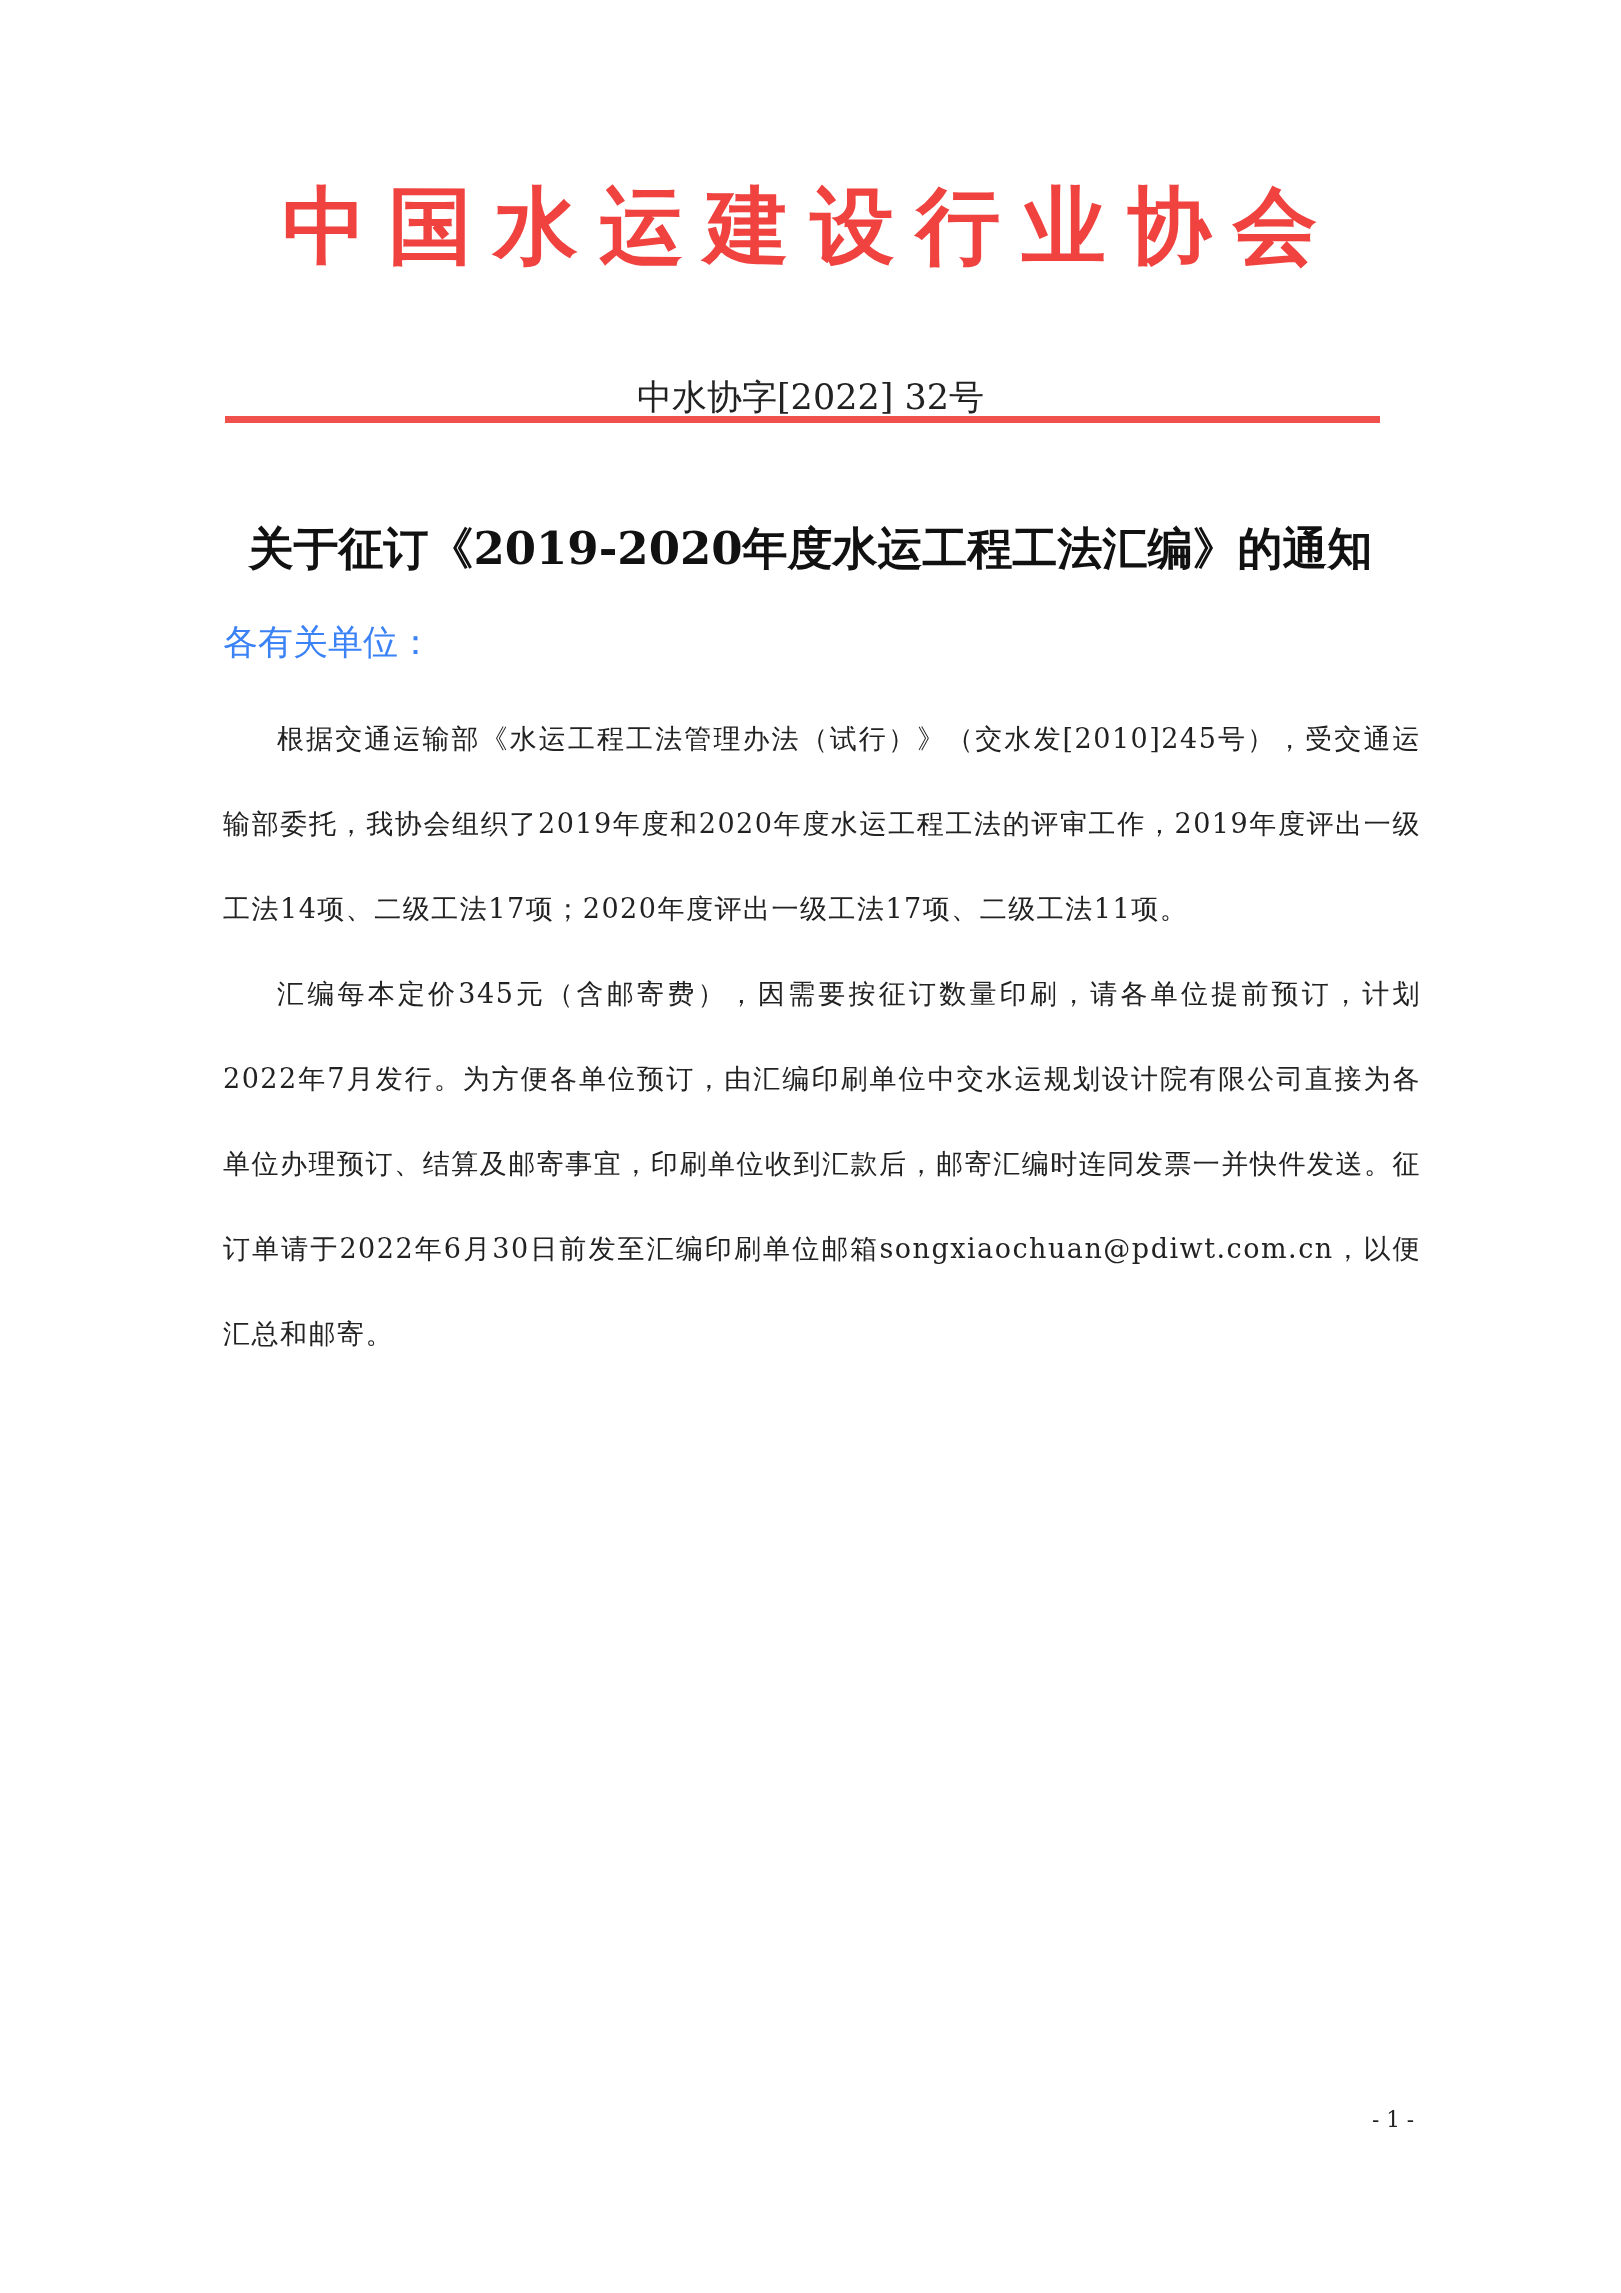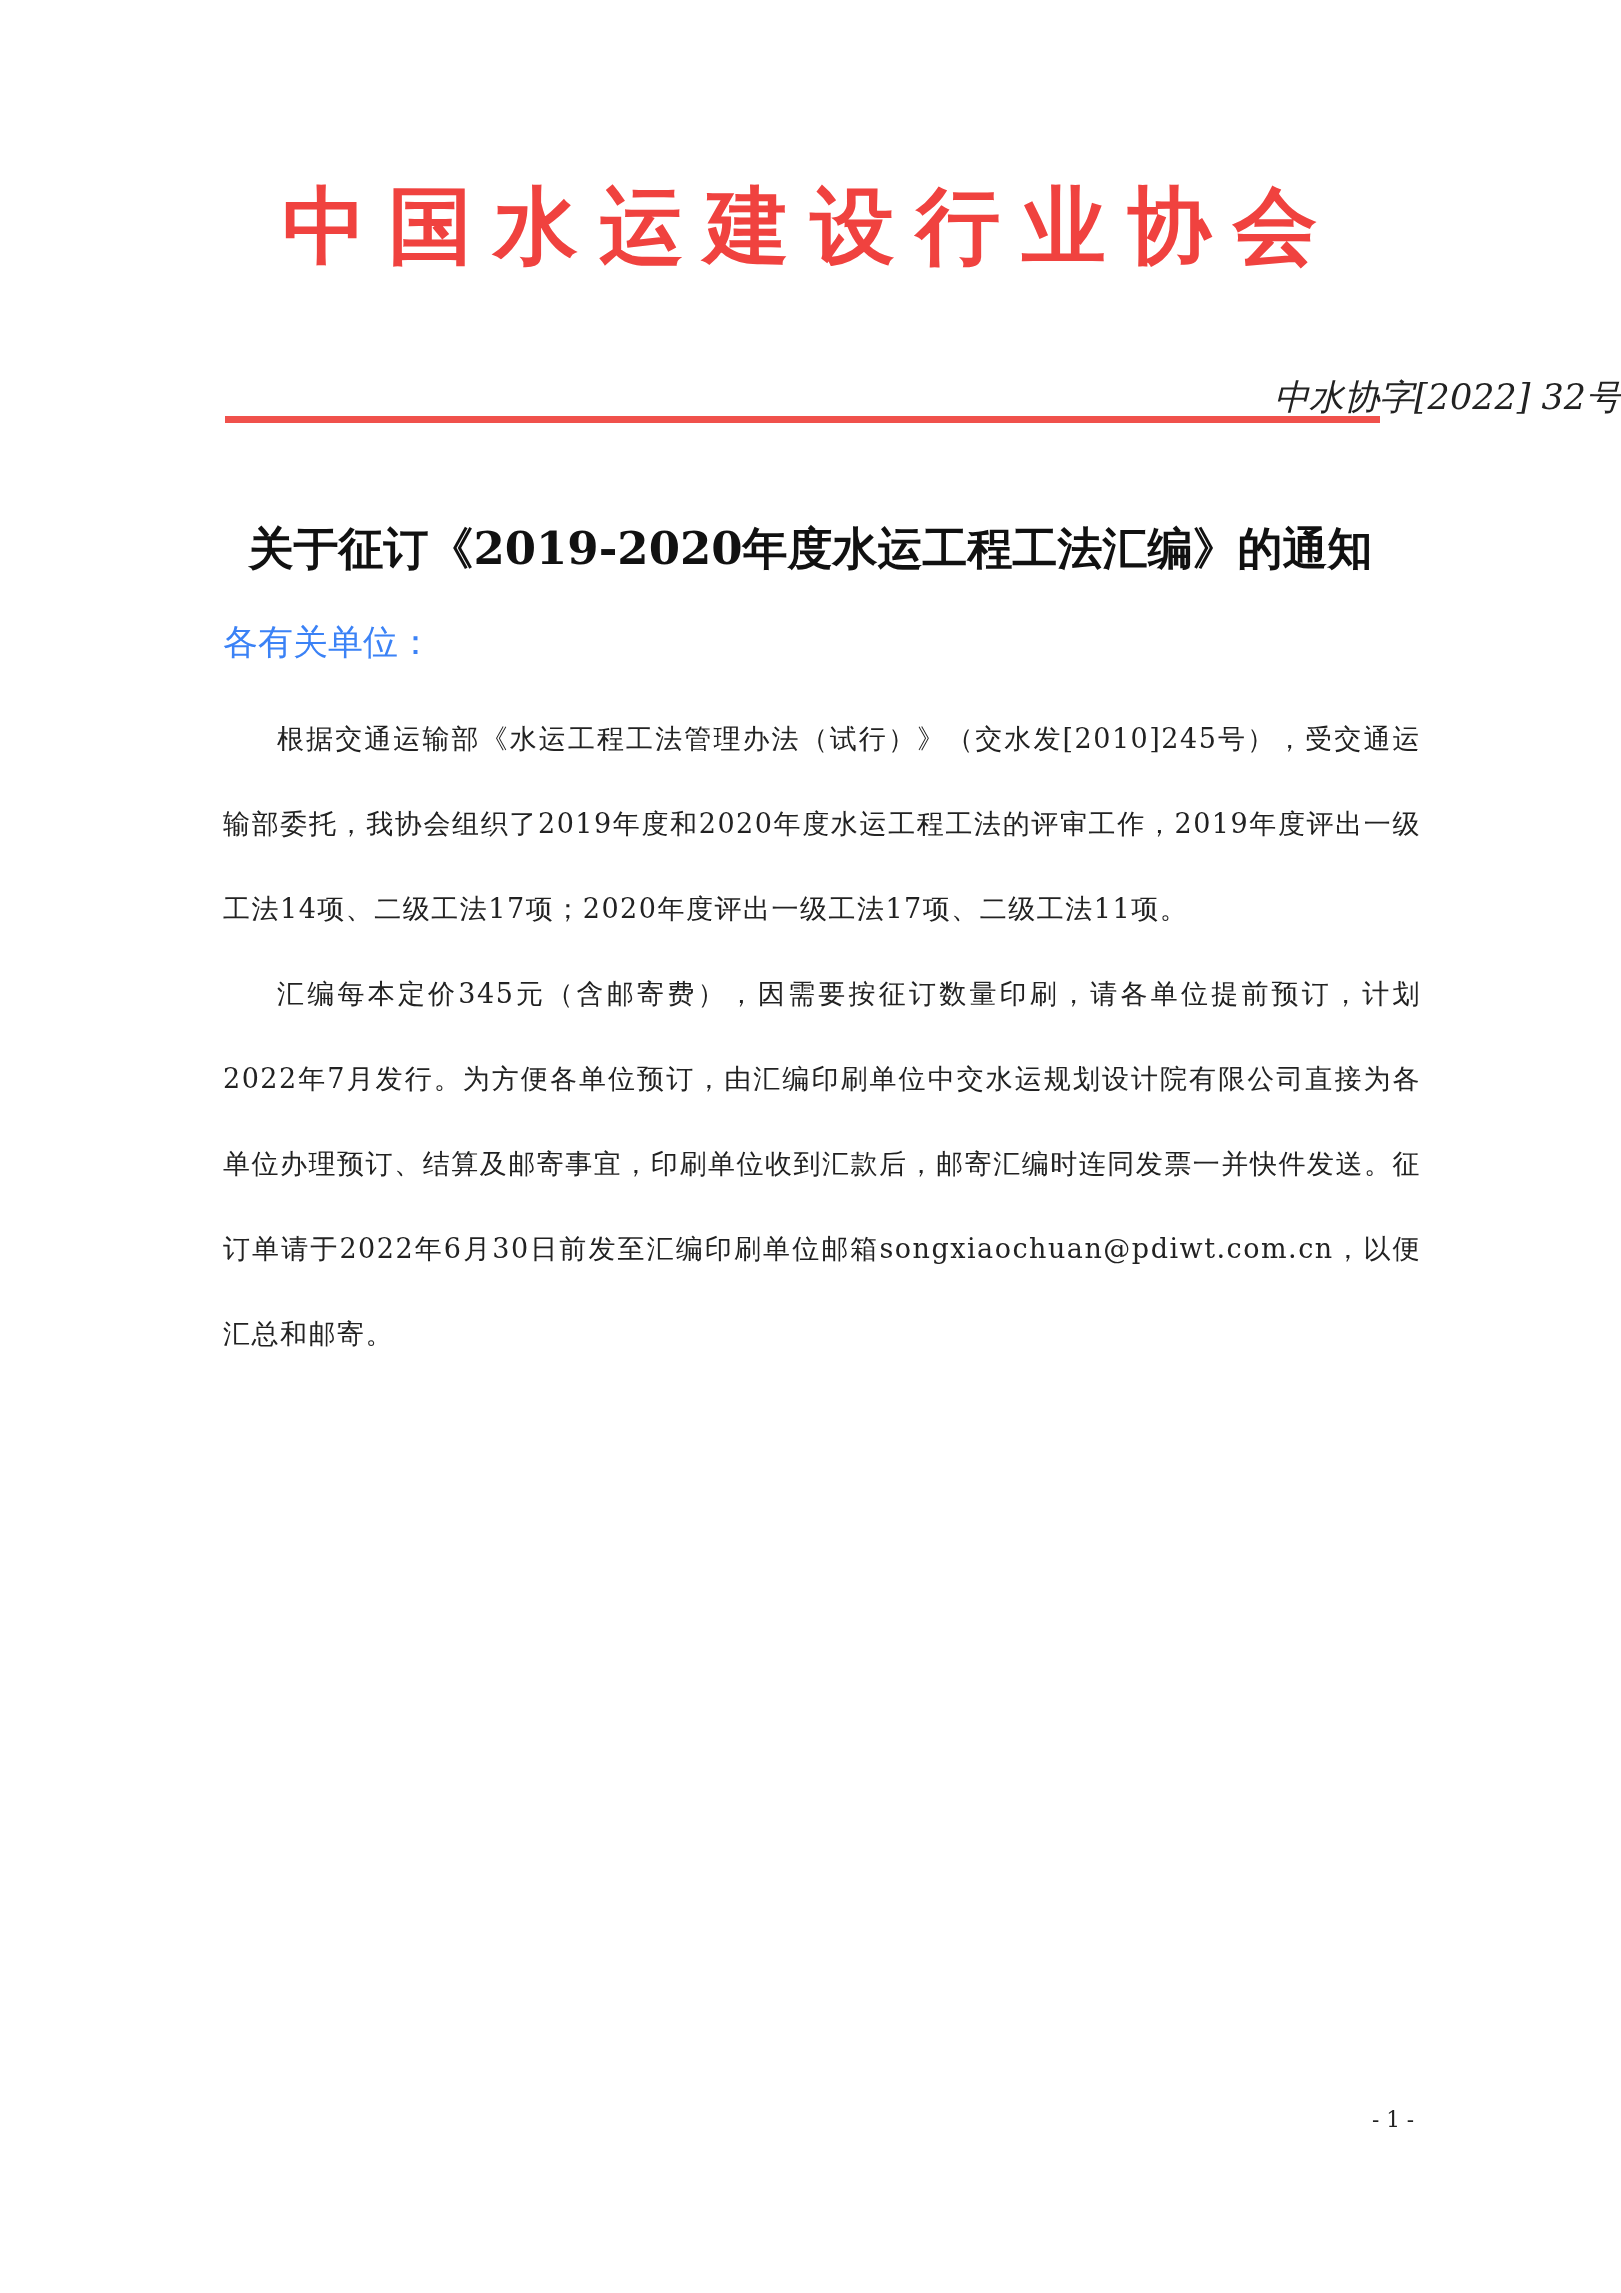--- a/index.html
+++ b/index.html
@@ -4,22 +4,22 @@
 <style>
   html, body { margin: 0; padding: 0; background: #ffffff; }
   body { width: 1621px; height: 2294px; position: relative; overflow: hidden; }
   .page { position: absolute; left: 0; top: 0; width: 1621px; height: 2294px; background: #fff; }
   .org-header {
     position: absolute; left: 0; top: 152px; width: 1621px; text-align: center;
     font-family: "DejaVu Sans", sans-serif; font-weight: bold;
     font-size: 84px; letter-spacing: 21.6px; color: #f0423f; line-height: 98px; margin-top: 25px;
   }
   .doc-number {
-    position: absolute; left: 0; top: 376px; width: 1621px; text-align: right;
-    font-family: "DejaVu Serif", serif; font-size: 35px; color: #222; line-height: 43px; font-style: italic;
+    position: absolute; left: 0; top: 376px; width: 1621px; text-align: center;
+    font-family: "DejaVu Serif", serif; font-size: 35px; color: #222; line-height: 43px;
   }
   .red-rule {
     position: absolute; left: 225px; top: 416px; width: 1155px; height: 6.9px;
     background: #f0514c;
   }
   .doc-title {
     position: absolute; left: 0; top: 495px; width: 1621px; text-align: center;
     font-family: "DejaVu Serif", serif; font-weight: bold; font-size: 45px;
     color: #111; line-height: 59px; margin-top: 24px;
   }

